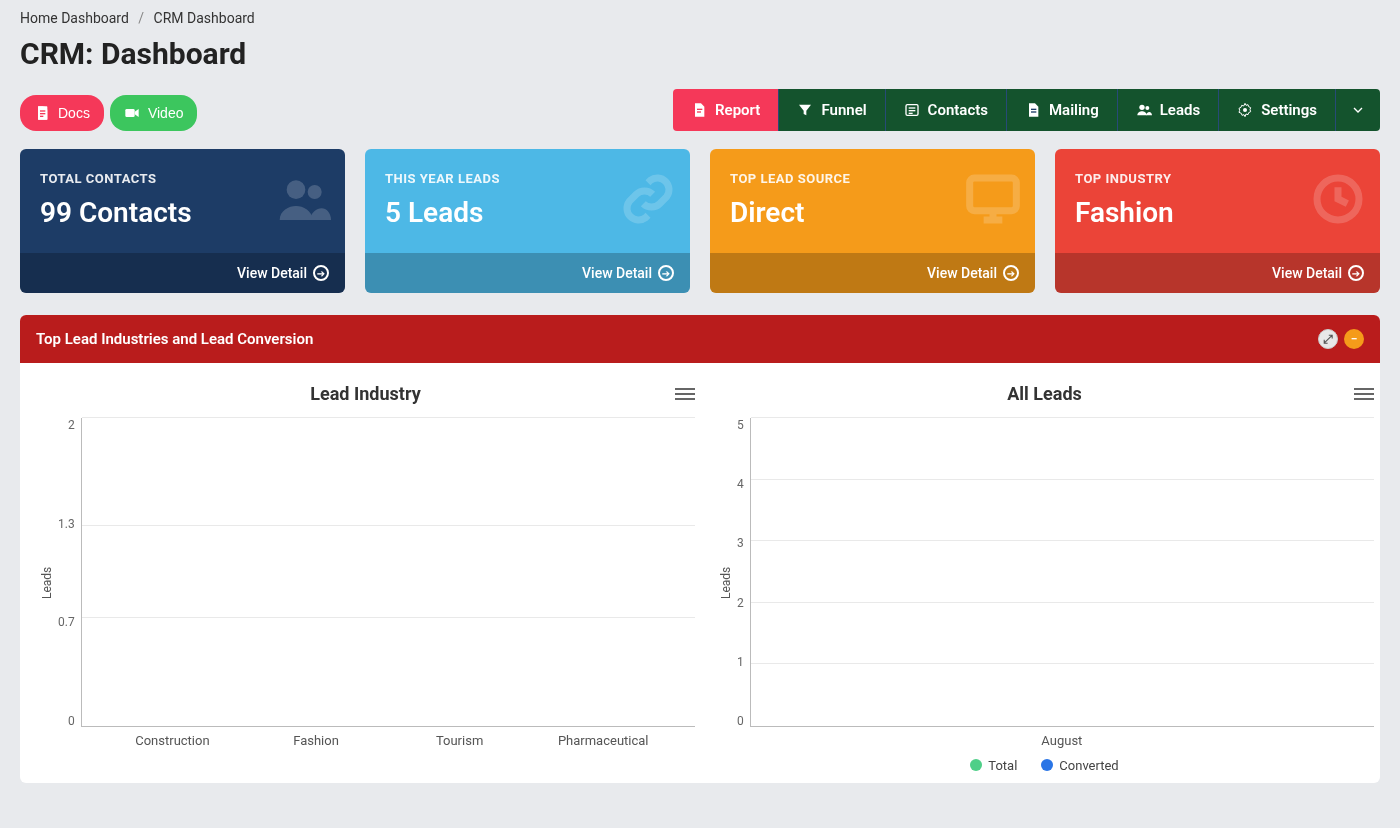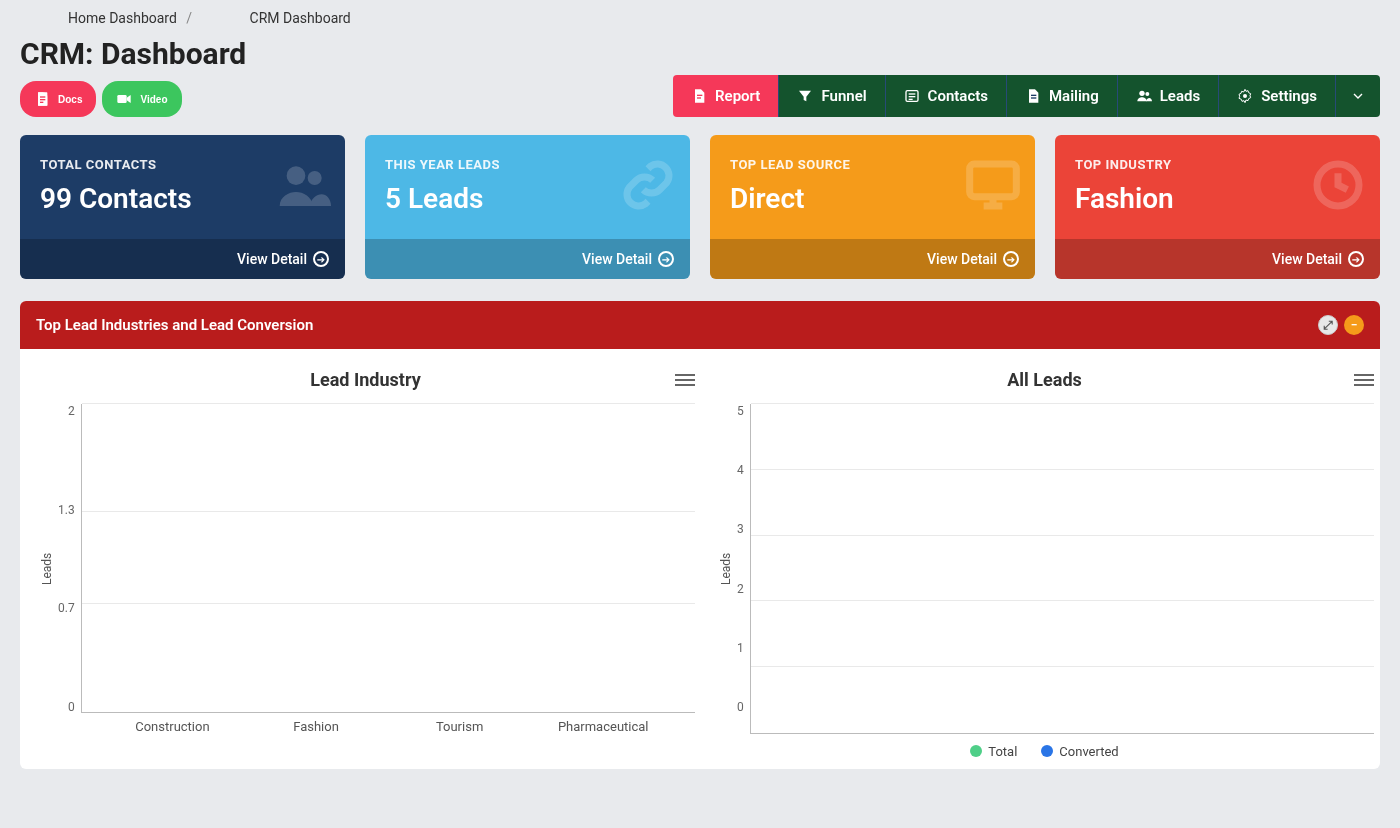--- a/index.html
+++ b/index.html
@@ -4,35 +4,35 @@
 <style>
   * { box-sizing: border-box; margin: 0; padding: 0; }
   body {
     font-family: -apple-system, BlinkMacSystemFont, "Segoe UI", Roboto, Helvetica, Arial, sans-serif;
     background: #e8eaed;
     color: #222;
     width: 1400px;
   }
   .page { padding: 0 20px 20px 20px; }
   .breadcrumb { padding: 10px 0; font-size: 14px; color: #555; }
-  .breadcrumb a { color: #333; text-decoration: none; margin-left: 48px; }
+  .breadcrumb a { color: #333; text-decoration: none; }
   .breadcrumb .sep { margin: 0 6px; color: #888; }
 
   .header-row {
     display: flex;
     justify-content: space-between;
     align-items: flex-end;
     margin-bottom: 18px;
   }
-  .title-block { display: flex; flex-direction: column; gap: 10px; }
+  .title-block { display: flex; flex-direction: column; gap: 24px; }
   h1 { font-size: 30px; font-weight: 700; color: #222; }
   .title-buttons { display: flex; gap: 6px; }
   .btn {
     display: inline-flex; align-items: center; gap: 8px;
-    padding: 10px 14px; border-radius: 16px; font-size: 10px; font-weight: 700;
+    padding: 10px 14px; border-radius: 16px; font-size: 14px; font-weight: 400;
     color: #fff; border: none; cursor: pointer;
   }
   .btn-red { background: #f53859; }
   .btn-green { background: #3cc65e; }
   .icon { display: inline-block; width: 16px; height: 16px; fill: currentColor; }
 
   .nav-tabs { display: flex; }
   .tab {
     display: inline-flex; align-items: center; gap: 8px;
     padding: 12px 18px; font-size: 15px; font-weight: 600; color: #fff;
@@ -355,20 +355,23 @@
                     <div class="bar" style="background: rgb(79, 207, 136); height: 100%;"></div>
                     <div class="bar" style="background: rgb(42, 117, 230); height: 20%;"></div>
                   </div>
                 </div>
             <div class="gridline" style="bottom: 20%;"></div>
                 <div class="gridline" style="bottom: 40%;"></div>
                 <div class="gridline" style="bottom: 60%;"></div>
                 <div class="gridline" style="bottom: 80%;"></div>
                 <div class="gridline" style="bottom: 100%;"></div>
               </div>
+            <div class="xaxis" id="xaxis-1">
+                <span>August</span>
+              </div>
           </div>
         </div>
         <div class="legend" id="legend-1">
             <span><span class="swatch" style="background: rgb(79, 207, 136);"></span>Total</span>
             <span><span class="swatch" style="background: rgb(42, 117, 230);"></span>Converted</span>
           </div>
       </div>
 
     </div>
   </div>

